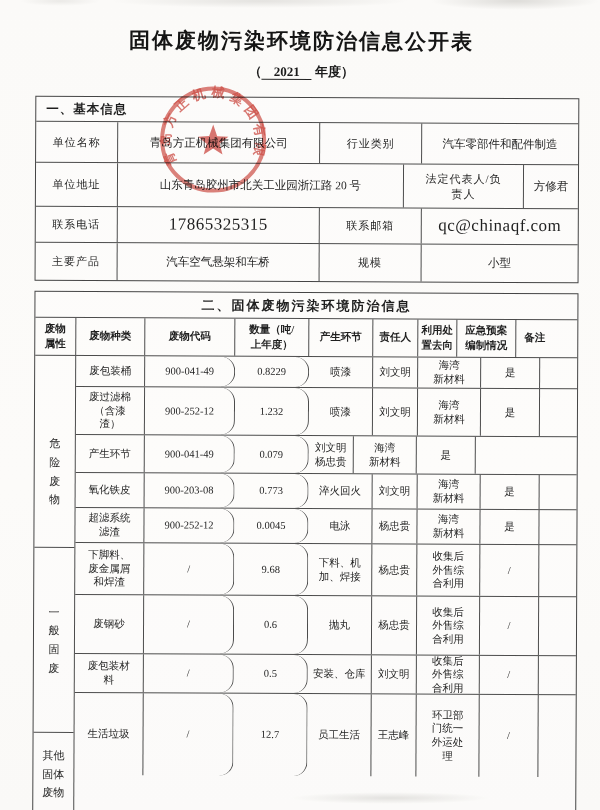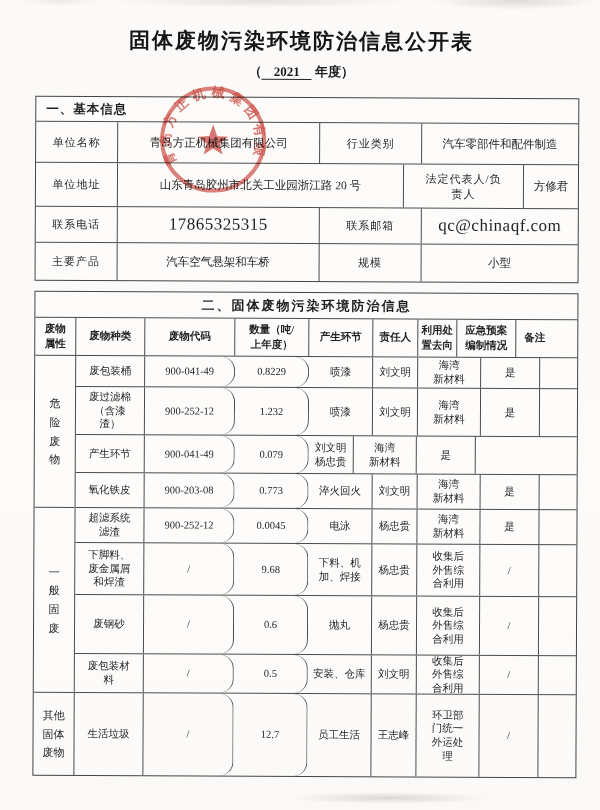--- a/index.html
+++ b/index.html
@@ -47,21 +47,21 @@
   
   .t2{top:292px;}
   .t2-sec{height:26px;line-height:25px;box-sizing:border-box;border-bottom:1px solid #4c4c4c;
     font-size:13px;font-weight:bold;text-align:center;letter-spacing:2px;}
   .t2-head{display:flex;height:38px;box-sizing:border-box;border-bottom:1px solid #4c4c4c;}
   .t2-head .cell{font-size:10.5px;font-weight:bold;line-height:1.35;}
   .t2-body{display:flex;}
   .gcol{width:41px;box-sizing:border-box;border-right:1px solid #4c4c4c;display:flex;flex-direction:column;}
   .gcell{box-sizing:border-box;border-bottom:1px solid #4c4c4c;display:flex;align-items:center;justify-content:center;text-align:center;}
   .gcell:last-child{border-bottom:none;}
-  .g1{height:152px;} .g2{height:185px;} .g3{height:82px;}
+  .g1{height:152px;margin-top:40px;} .g2{height:185px;} .g3{height:82px;}
   .vlab{display:inline-block;width:1.25em;font-size:11px;line-height:1.7;word-break:break-all;}
   .vlab2{display:inline-block;width:2.45em;font-size:11px;line-height:1.7;word-break:break-all;}
   .grid{width:501px;display:flex;flex-direction:column;}
   .grid .row .cell{font-size:10.5px;}
   .grid .num{font-size:11.5px;border-radius:14px;}
   .rw1{height:31px;} .rw2{height:48px;} .rw3{height:38px;} .rw4{height:35px;} .rw5{height:35px;}
   .rw6{height:52px;} .rw7{height:59px;} .rw8{height:39px;} .rw9{height:82px;}
   .c-attr{width:41px;} .c-type{width:69px;} .c-code{width:90px;} .c-qty{width:74px;}
   .c-stage{width:64px;} .c-person{width:45px;} .c-disp{width:39px;} .c-plan{width:59px;} .c-note{width:37px;}
   .grid .c-type{width:69px;} .grid .c-code{width:90px;} .grid .c-qty{width:74px;}

